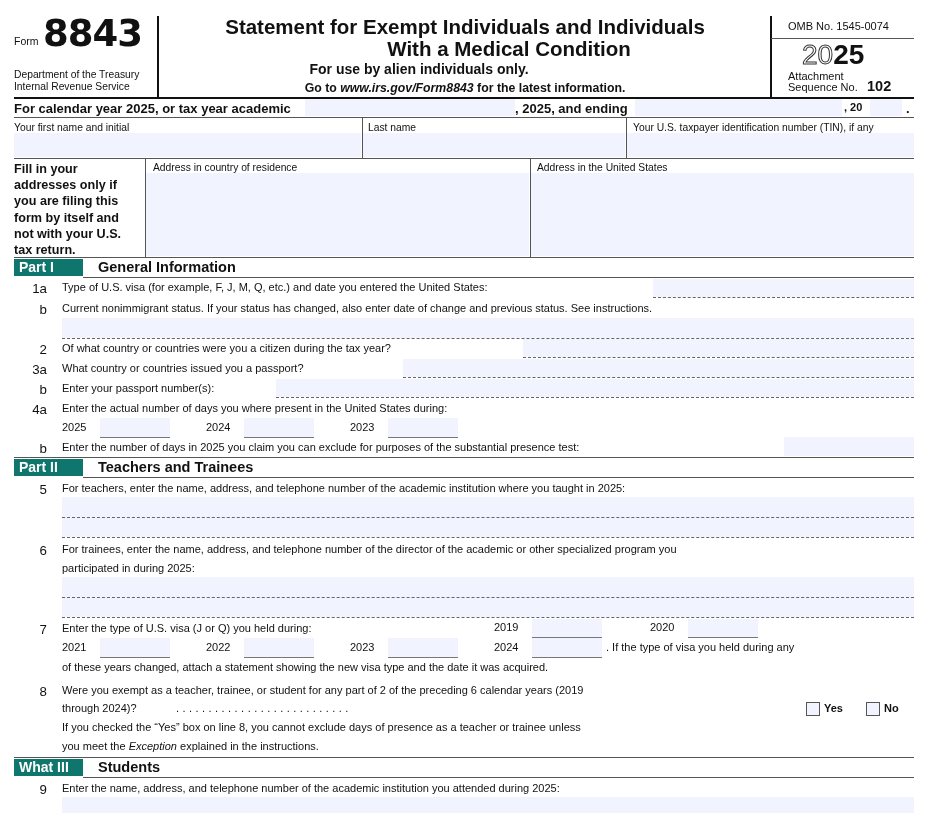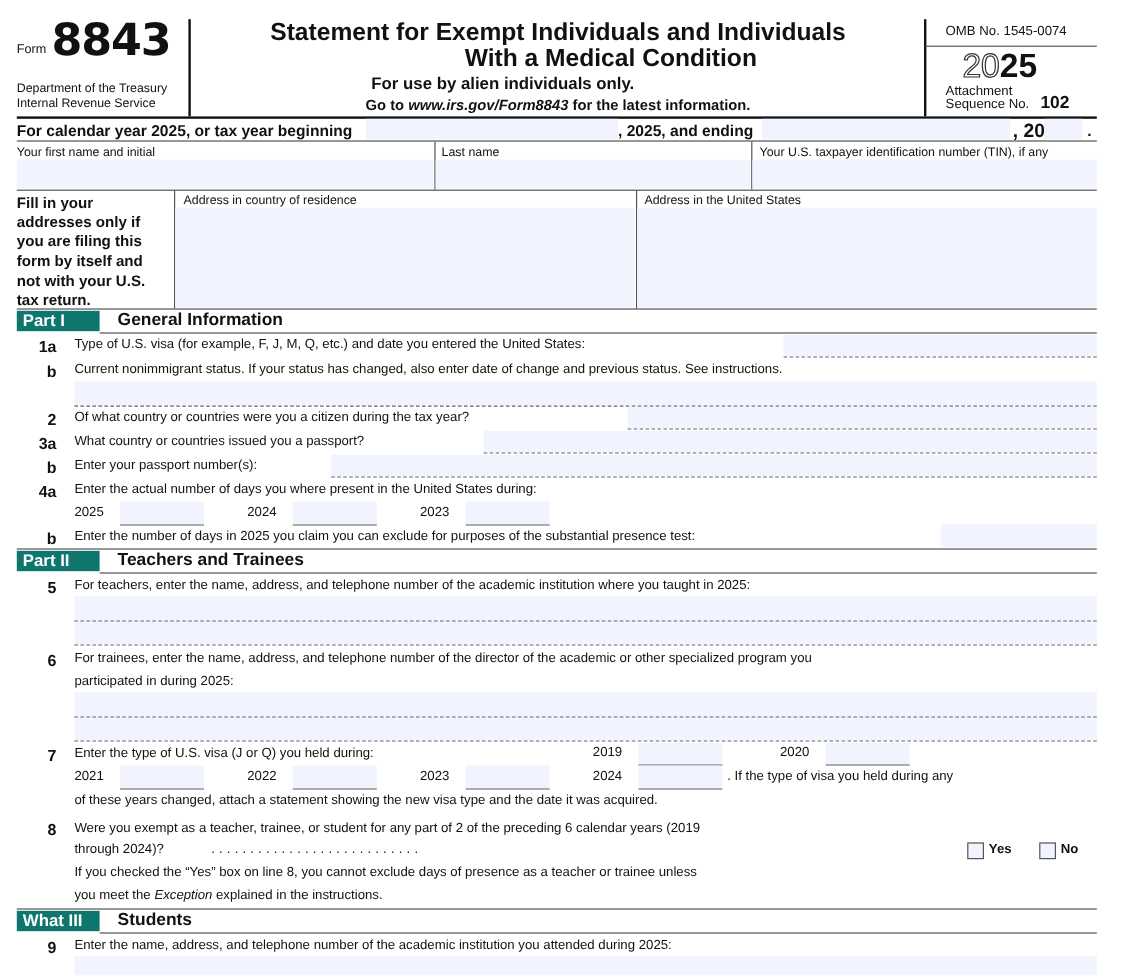--- a/index.html
+++ b/index.html
@@ -10,21 +10,21 @@
   .hline { position:absolute; height:0; border-top:1px solid #555; }
   .hline.thick { border-top:2px solid #111; }
   .hline.med { border-top:1.5px solid #555; }
   .vline { position:absolute; width:0; border-left:1px solid #555; }
   .vline.thick { border-left:2px solid #111; }
   .dash { position:absolute; height:0; border-top:1px dashed #666; }
   .uline { position:absolute; height:0; border-top:1.5px solid #777; }
   .t13 { font-size:11px; }
   .t10 { font-size:10.3px; }
   .b { font-weight:bold; }
-  .ln { position:absolute; font-weight:bold; font-size:13.3px; text-align:right; width:20px; }
+  .ln { position:absolute; font-weight:normal; font-size:13.3px; text-align:right; width:20px; }
   .parthdr { position:absolute; left:14px; height:17px; background:#0f766e; color:#fff;
              font-weight:bold; font-size:14px; line-height:17px; padding:0 0 0 5px; }
   .parttitle { position:absolute; font-weight:bold; font-size:14.5px; }
   .cb { position:absolute; width:12px; height:12px; border:1px solid #555; background:#f1f4fe; }
   .outline { color:#fff; -webkit-text-stroke:1px #333; }
 </style>
 </head>
 <body>
 
 <div>
@@ -45,25 +45,25 @@
   <span class="abs" style="left:788px;top:20px;font-size:11px;">OMB No. 1545-0074</span>
   <div class="hline" style="left:771px;top:38px;width:143px;"></div>
   <span class="abs b" style="left:802px;top:39px;font-size:28px;"><span class="outline" style="font-weight:normal">20</span><span>25</span></span>
   <span class="abs" style="left:788px;top:70px;font-size:11px;">Attachment</span>
   <span class="abs" style="left:788px;top:81px;font-size:11px;">Sequence No.</span>
   <span class="abs b" style="left:867px;top:78px;font-size:14.5px;">102</span>
 </div>
 
 <div class="hline thick" style="left:14px;top:97px;width:900px;"></div>
 
-<span class="abs b" style="left:14px;top:101px;font-size:13px;">For calendar year 2025, or tax year beginning</span>
+<span class="abs b" style="left:14px;top:101px;font-size:13px;">For calendar year 2025, or tax year academic</span>
 <div class="fill" style="left:305px;top:99px;width:210px;height:17px;"></div>
 <span class="abs b" style="left:515px;top:101px;font-size:13px;">, 2025, and ending</span>
 <div class="fill" style="left:635px;top:99px;width:207px;height:17px;"></div>
-<span class="abs b" style="left:844px;top:101px;font-size:16px;text-align:center;">, 20</span>
+<span class="abs b" style="left:844px;top:101px;font-size:11px;text-align:center;">, 20</span>
 <div class="fill" style="left:870px;top:99px;width:32px;height:17px;"></div>
 <span class="abs b" style="left:906px;top:101px;font-size:13px;">.</span>
 
 <div class="hline" style="left:14px;top:117px;width:900px;"></div>
 
 <span class="abs t10" style="left:14px;top:122px;">Your first name and initial</span>
 <div class="fill" style="left:14px;top:133px;width:347px;height:24px;"></div>
 <div class="vline" style="left:362px;top:118px;height:40px;"></div>
 <span class="abs t10" style="left:368px;top:122px;">Last name</span>
 <div class="fill" style="left:363px;top:133px;width:262px;height:24px;"></div>

